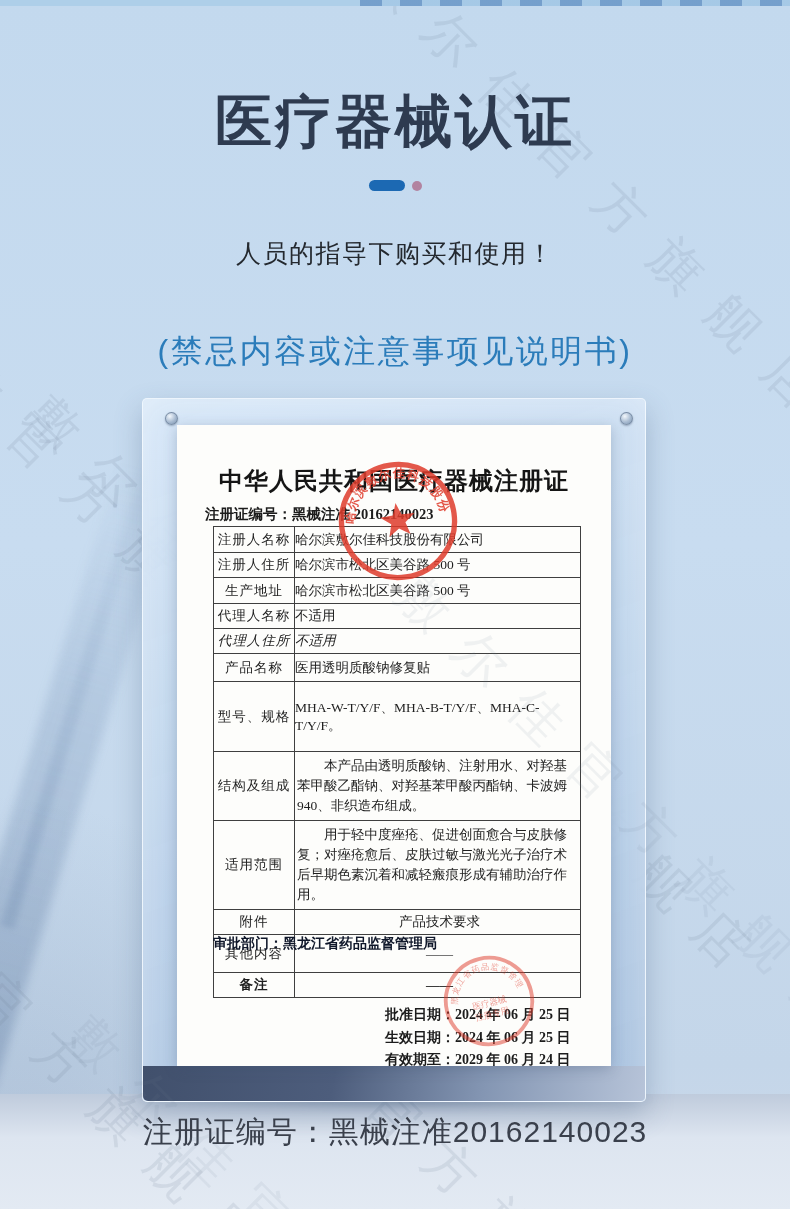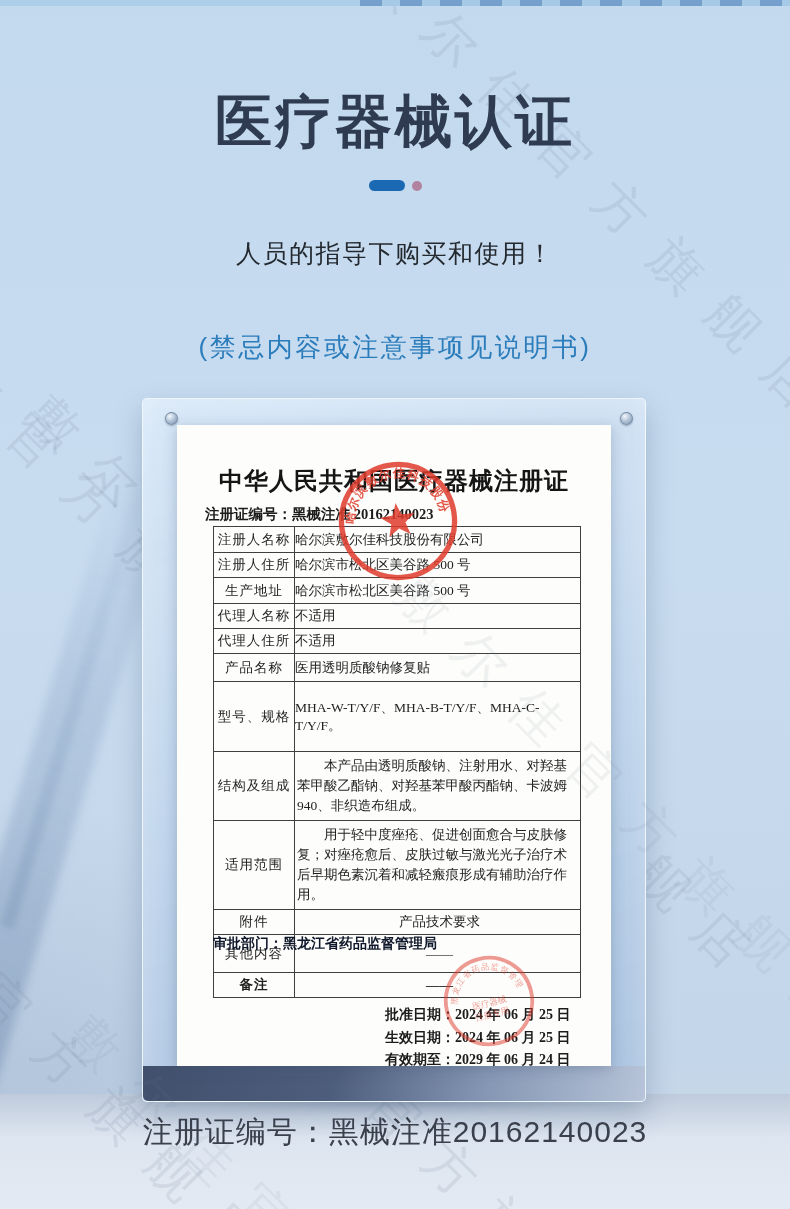--- a/index.html
+++ b/index.html
@@ -20,21 +20,21 @@
   .main-title{position:absolute;left:0;top:84px;width:100%;text-align:center;
     font-family:"Liberation Serif","DejaVu Serif",serif;font-size:57px;font-weight:600;
     color:#2e3b50;letter-spacing:3px;z-index:4;}
   .divider{position:absolute;left:0;top:180px;width:100%;display:flex;justify-content:center;
     align-items:center;z-index:4;}
   .divider .pill{width:36px;height:11px;border-radius:6px;background:#1c69b3;}
   .divider .dot{width:10px;height:10px;border-radius:50%;background:#b283a0;margin-left:7px;}
   .intro{position:absolute;left:0;top:230px;width:100%;text-align:center;color:#24292f;
     font-size:25px;line-height:47px;letter-spacing:1.5px;z-index:4;}
   .note{position:absolute;left:0;top:330px;width:100%;text-align:center;color:#2b7cba;
-    font-size:26px;letter-spacing:2.5px;z-index:4;}
+    font-size:32px;letter-spacing:2.5px;z-index:4;}
   
   .beam{position:absolute;z-index:1;pointer-events:none;}
   .beam-a{left:118px;top:470px;width:64px;height:640px;transform:rotate(17deg);transform-origin:top center;
     background:linear-gradient(180deg,rgba(96,126,166,0) 0%,rgba(96,126,166,.18) 35%,rgba(86,115,155,.34) 100%);
     filter:blur(5px);}
   .beam-b{left:152px;top:430px;width:14px;height:520px;transform:rotate(17deg);transform-origin:top center;
     background:linear-gradient(180deg,rgba(96,126,166,0),rgba(96,126,166,.25));filter:blur(3px);}
   .corner-shade{position:absolute;left:0;bottom:0;width:360px;height:420px;z-index:1;
     background:radial-gradient(ellipse at 0% 100%,rgba(84,110,148,.22),rgba(84,110,148,0) 70%);}
   
@@ -150,21 +150,21 @@
               </td>
   </tr>
 
   <tr style="height: 25px;">
     <td class="lbl">代理人名称</td>
     <td class="val">
                 <div class="vtxt">不适用</div>
               </td>
   </tr>
 
-  <tr style="height: 25px;">
+  <tr style="height: 25px; font-style: italic;">
     <td class="lbl">代理人住所</td>
     <td class="val">
                 <div class="vtxt">不适用</div>
               </td>
   </tr>
 
   <tr style="height: 28px;">
     <td class="lbl">产品名称</td>
     <td class="val">
                 <div class="vtxt">医用透明质酸钠修复贴</div>

